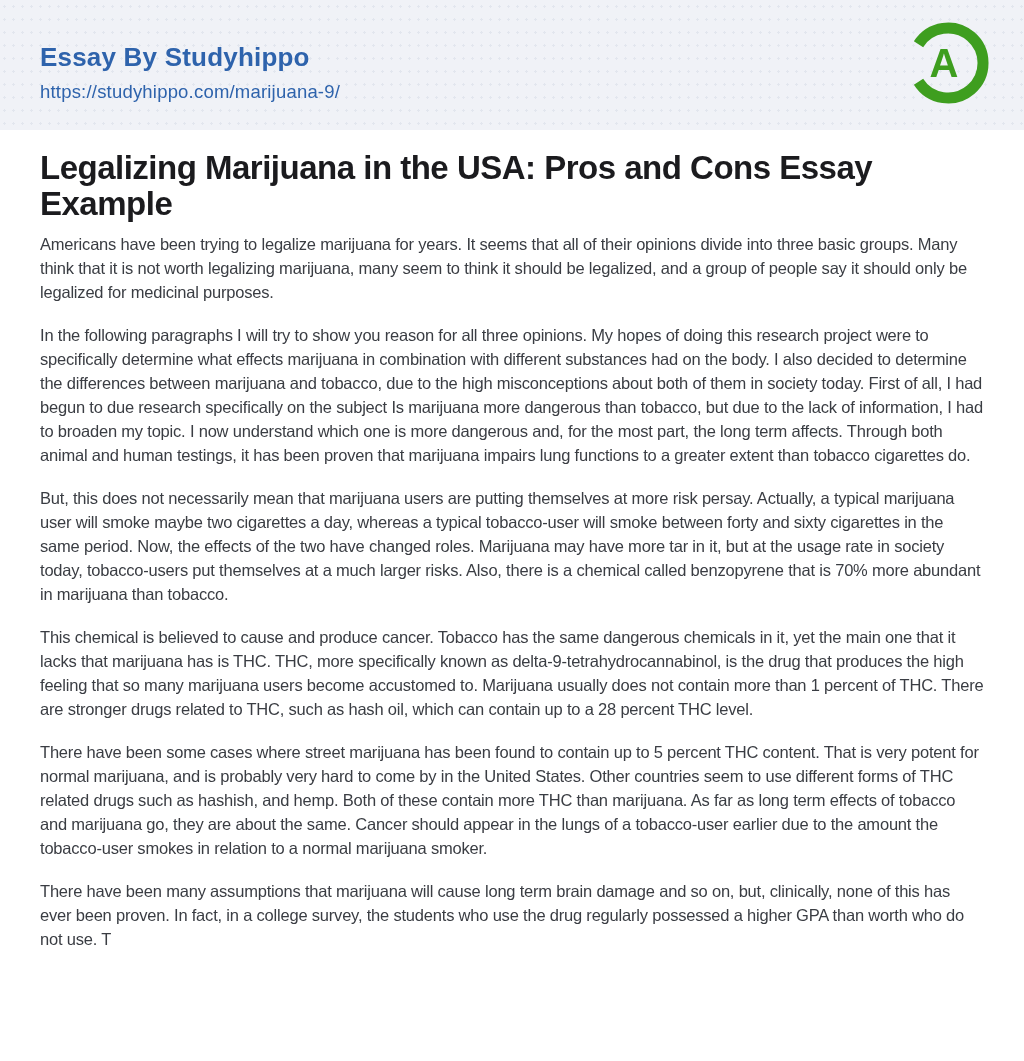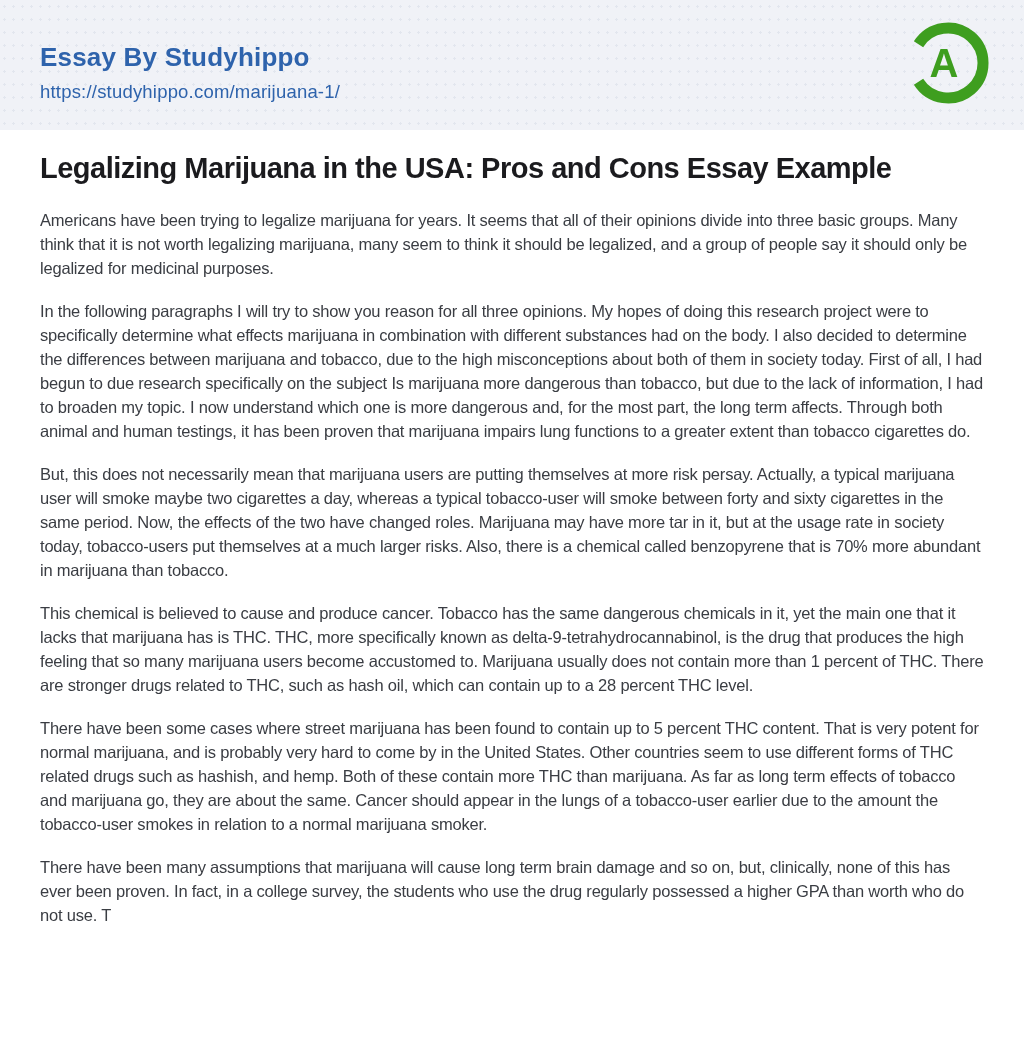--- a/index.html
+++ b/index.html
@@ -57,43 +57,43 @@
   .logo-letter {
     fill: var(--logo-green, #3e9e1f);
     font-family: "Liberation Sans", sans-serif;
     font-size: 40px;
     font-weight: bold;
   }
   .content {
     padding: 20px 40px 0 40px;
   }
   .essay-title {
-    margin: 0 0 22px 0;
-    font-size: 29px;
+    margin: 0 0 10px 0;
+    font-size: 33px;
     line-height: 36px;
     font-weight: bold;
     letter-spacing: -0.5px;
     color: var(--title-color, #1b1b1e);
   }
   .essay-paragraph {
     margin: 0 0 19px 0;
     font-size: 16.5px;
     line-height: 24px;
     letter-spacing: -0.2px;
     color: var(--body-text, #3a3d43);
   }
 </style>
 </head>
 <body>
 
 <div class="page">
 
   <header class="page-header">
     <div class="byline">Essay By Studyhippo</div>
-    <a href="#" class="source-url">https://studyhippo.com/marijuana-1/</a>
+    <a href="#" class="source-url">https://studyhippo.com/marijuana-9/</a>
 
     <div class="logo">
       <svg viewBox="0 0 84 84" width="84" height="84" aria-hidden="true">
         <path class="logo-arc" d="M 12.5 60.8 A 35 35 0 1 0 12.5 23.2" fill="none" stroke-width="11"></path>
         <text class="logo-letter" x="38" y="56" text-anchor="middle">A</text>
       </svg>
     </div>
   </header>
 
   <main class="content">

